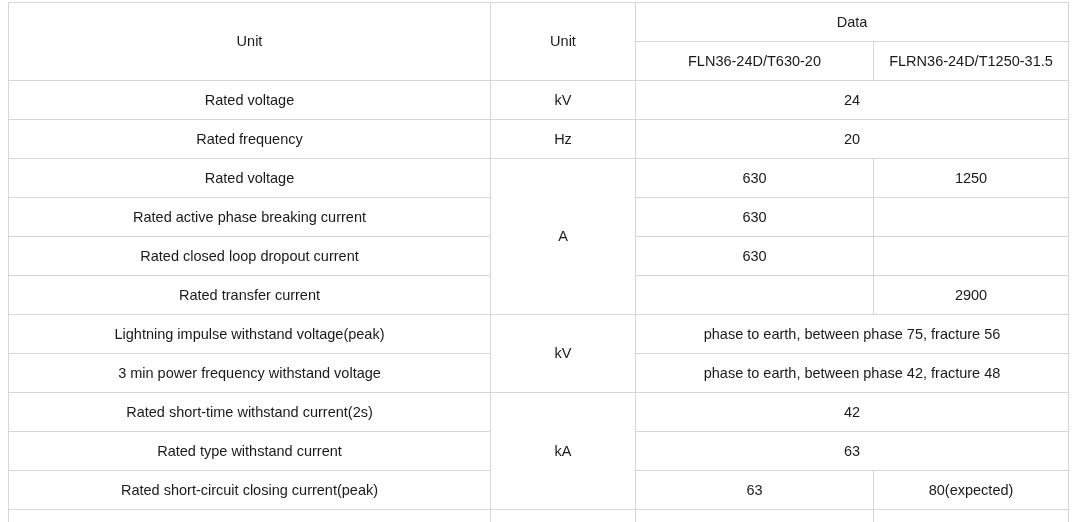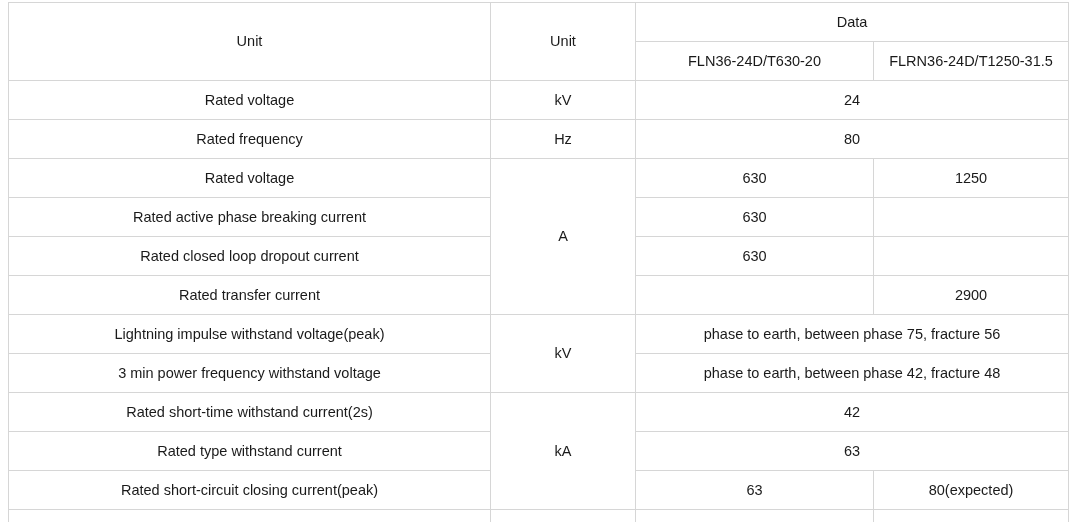--- a/index.html
+++ b/index.html
@@ -66,21 +66,21 @@
 
       <tr>
         <td colspan="2">Rated voltage</td>
         <td>kV</td>
         <td colspan="2">24</td>
       </tr>
 
       <tr>
         <td colspan="2">Rated frequency</td>
         <td>Hz</td>
-        <td colspan="2">80</td>
+        <td colspan="2">20</td>
       </tr>
 
       <tr>
         <td colspan="2">Rated voltage</td>
         <td rowspan="4">A</td>
         <td>630</td>
         <td>1250</td>
       </tr>
 
       <tr>

